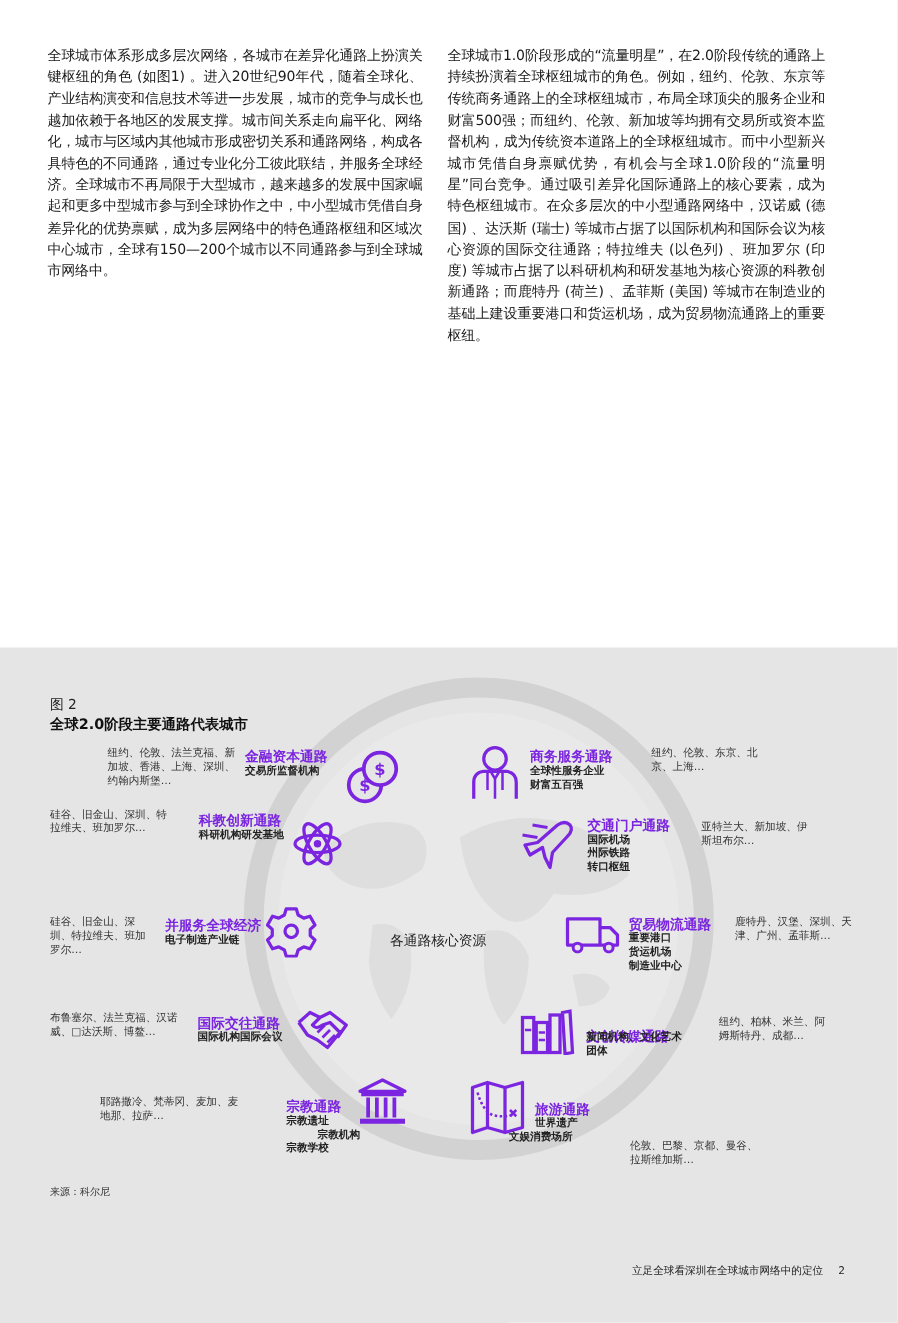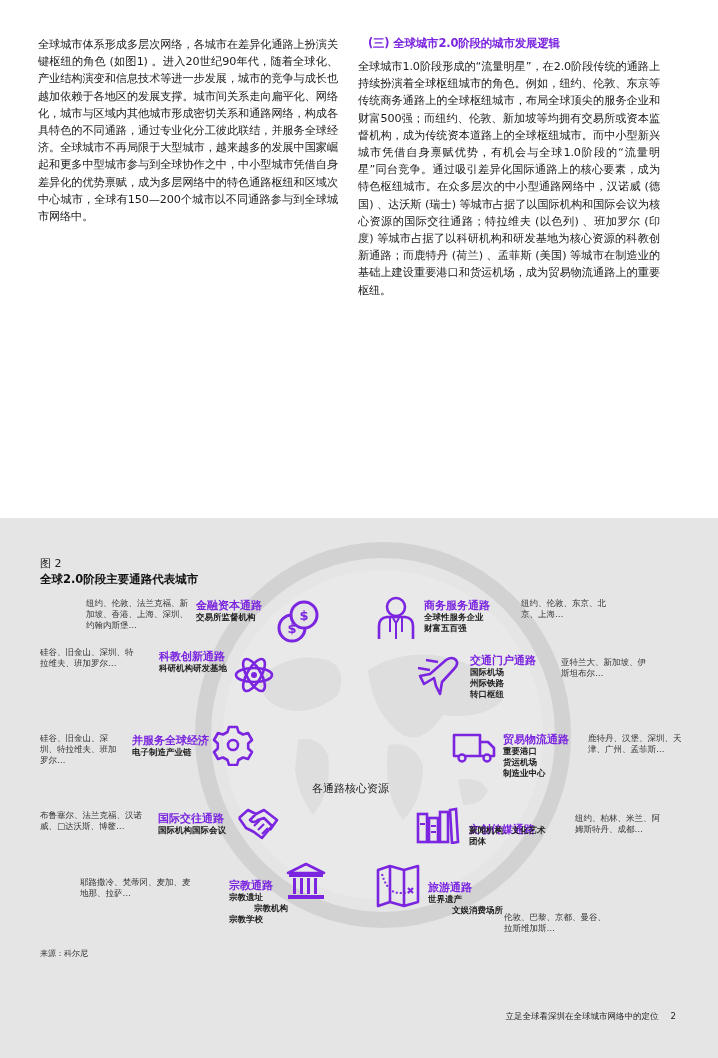--- a/index.html
+++ b/index.html
@@ -7,37 +7,36 @@
            font-family:"DejaVu Sans", "Liberation Sans", sans-serif; color:#1a1a1a; }
     .col { position:absolute; top:36px; width:300px; }
     .col-left { left:38px; }
     .col-right { left:358px; width:302px; }
     .sec-title { color:#7b25e0; font-weight:bold; font-size:11.5px; margin:0 0 7px 10px; letter-spacing:-0.2px; }
     .para { font-size:11.2px; line-height:17.2px; margin:0 0 14px 0; text-align:justify; letter-spacing:-0.15px; }
     .band { position:absolute; left:0; top:518px; width:718px; height:540px; background:#e5e5e5; }
     .fig-label { position:absolute; left:40px; top:556px; font-size:11px; color:#222; }
     .fig-title { position:absolute; left:40px; top:572px; font-size:11.5px; font-weight:bold; color:#111; }
     .ring { position:absolute; left:188px; top:530px; width:390px; height:400px; }
-    .center-label { position:absolute; left:312px; top:745px; font-size:11px; color:#222;margin-top:36px; }
+    .center-label { position:absolute; left:312px; top:745px; font-size:11px; color:#222; }
     .node-title { position:absolute; color:#7b25e0; font-weight:bold; font-size:11px; white-space:nowrap; }
     .node-sub { position:absolute; font-size:8.5px; line-height:11px; font-weight:bold; color:#222; white-space:nowrap; }
     .cities { position:absolute; font-size:8.5px; line-height:11px; color:#333; }
     .source { position:absolute; left:40px; top:948px; font-size:8px; color:#333; }
     .footer { position:absolute; right:42px; top:1011px; font-size:8.5px; color:#222; }
     .footer span.pg { margin-left:12px; }
   </style>
 </head>
 <body>
 
 <div class="col col-left">
   <p class="para">全球城市体系形成多层次网络，各城市在差异化通路上扮演关键枢纽的角色 (如图1) 。进入20世纪90年代，随着全球化、产业结构演变和信息技术等进一步发展，城市的竞争与成长也越加依赖于各地区的发展支撑。城市间关系走向扁平化、网络化，城市与区域内其他城市形成密切关系和通路网络，构成各具特色的不同通路，通过专业化分工彼此联结，并服务全球经济。全球城市不再局限于大型城市，越来越多的发展中国家崛起和更多中型城市参与到全球协作之中，中小型城市凭借自身差异化的优势禀赋，成为多层网络中的特色通路枢纽和区域次中心城市，全球有150—200个城市以不同通路参与到全球城市网络中。</p>
 </div>
 
 <div class="col col-right">
-  <div class="sec-title">(三) 全球城市2.0阶段的城市发展逻辑</div>
   <p class="para">全球城市1.0阶段形成的“流量明星”，在2.0阶段传统的通路上持续扮演着全球枢纽城市的角色。例如，纽约、伦敦、东京等传统商务通路上的全球枢纽城市，布局全球顶尖的服务企业和财富500强；而纽约、伦敦、新加坡等均拥有交易所或资本监督机构，成为传统资本道路上的全球枢纽城市。而中小型新兴城市凭借自身禀赋优势，有机会与全球1.0阶段的“流量明星”同台竞争。通过吸引差异化国际通路上的核心要素，成为特色枢纽城市。在众多层次的中小型通路网络中，汉诺威 (德国) 、达沃斯 (瑞士) 等城市占据了以国际机构和国际会议为核心资源的国际交往通路；特拉维夫 (以色列) 、班加罗尔 (印度) 等城市占据了以科研机构和研发基地为核心资源的科教创新通路；而鹿特丹 (荷兰) 、孟菲斯 (美国) 等城市在制造业的基础上建设重要港口和货运机场，成为贸易物流通路上的重要枢纽。</p>
 </div>
 
 <div class="band"></div>
 
 <div class="fig-label">图 2</div>
 <div class="fig-title">全球2.0阶段主要通路代表城市</div>
 
 <svg class="ring" viewBox="0 0 390 400">
   <ellipse cx="195" cy="205" rx="180" ry="185" fill="none" stroke="#d2d2d2" stroke-width="16"></ellipse>
@@ -150,20 +149,20 @@
 <div class="node-sub" style="left:469px;top:836px;">团体</div>
 <div class="cities" style="left:575px;top:813px;width:92px;">纽约、柏林、米兰、阿姆斯特丹、成都…</div>
 
 <svg style="position:absolute;left:376px;top:864px;" width="44" height="44" viewBox="0 0 44 44">
   <path d="M2 6 L14 2 L28 6 L42 2 V38 L28 42 L14 38 L2 42 Z M14 2 V38 M28 6 V42" fill="none" stroke="#7b25e0" stroke-width="2.6" stroke-linejoin="round"></path>
   <path d="M6 10 q4 14 12 18 q8 2 16 0" fill="none" stroke="#7b25e0" stroke-width="2" stroke-dasharray="2 2"></path>
   <path d="M32 24 l5 5 M37 24 l-5 5" stroke="#7b25e0" stroke-width="2"></path>
 </svg>
 <div class="node-title" style="left:428px;top:880px;">旅游通路</div>
 <div class="node-sub" style="left:428px;top:894px;">世界遗产</div>
-<div class="node-sub" style="left:452px;top:905px;">文娱消费场所</div>
+<div class="node-sub" style="left:407px;top:905px;">文娱消费场所</div>
 <div class="cities" style="left:504px;top:912px;width:110px;">伦敦、巴黎、京都、曼谷、拉斯维加斯…</div>
 
 <div class="source">来源：科尔尼</div>
 
 <div class="footer">
   <span>立足全球看深圳在全球城市网络中的定位</span><span class="pg">2</span>
 </div>
 
 </body></html>

